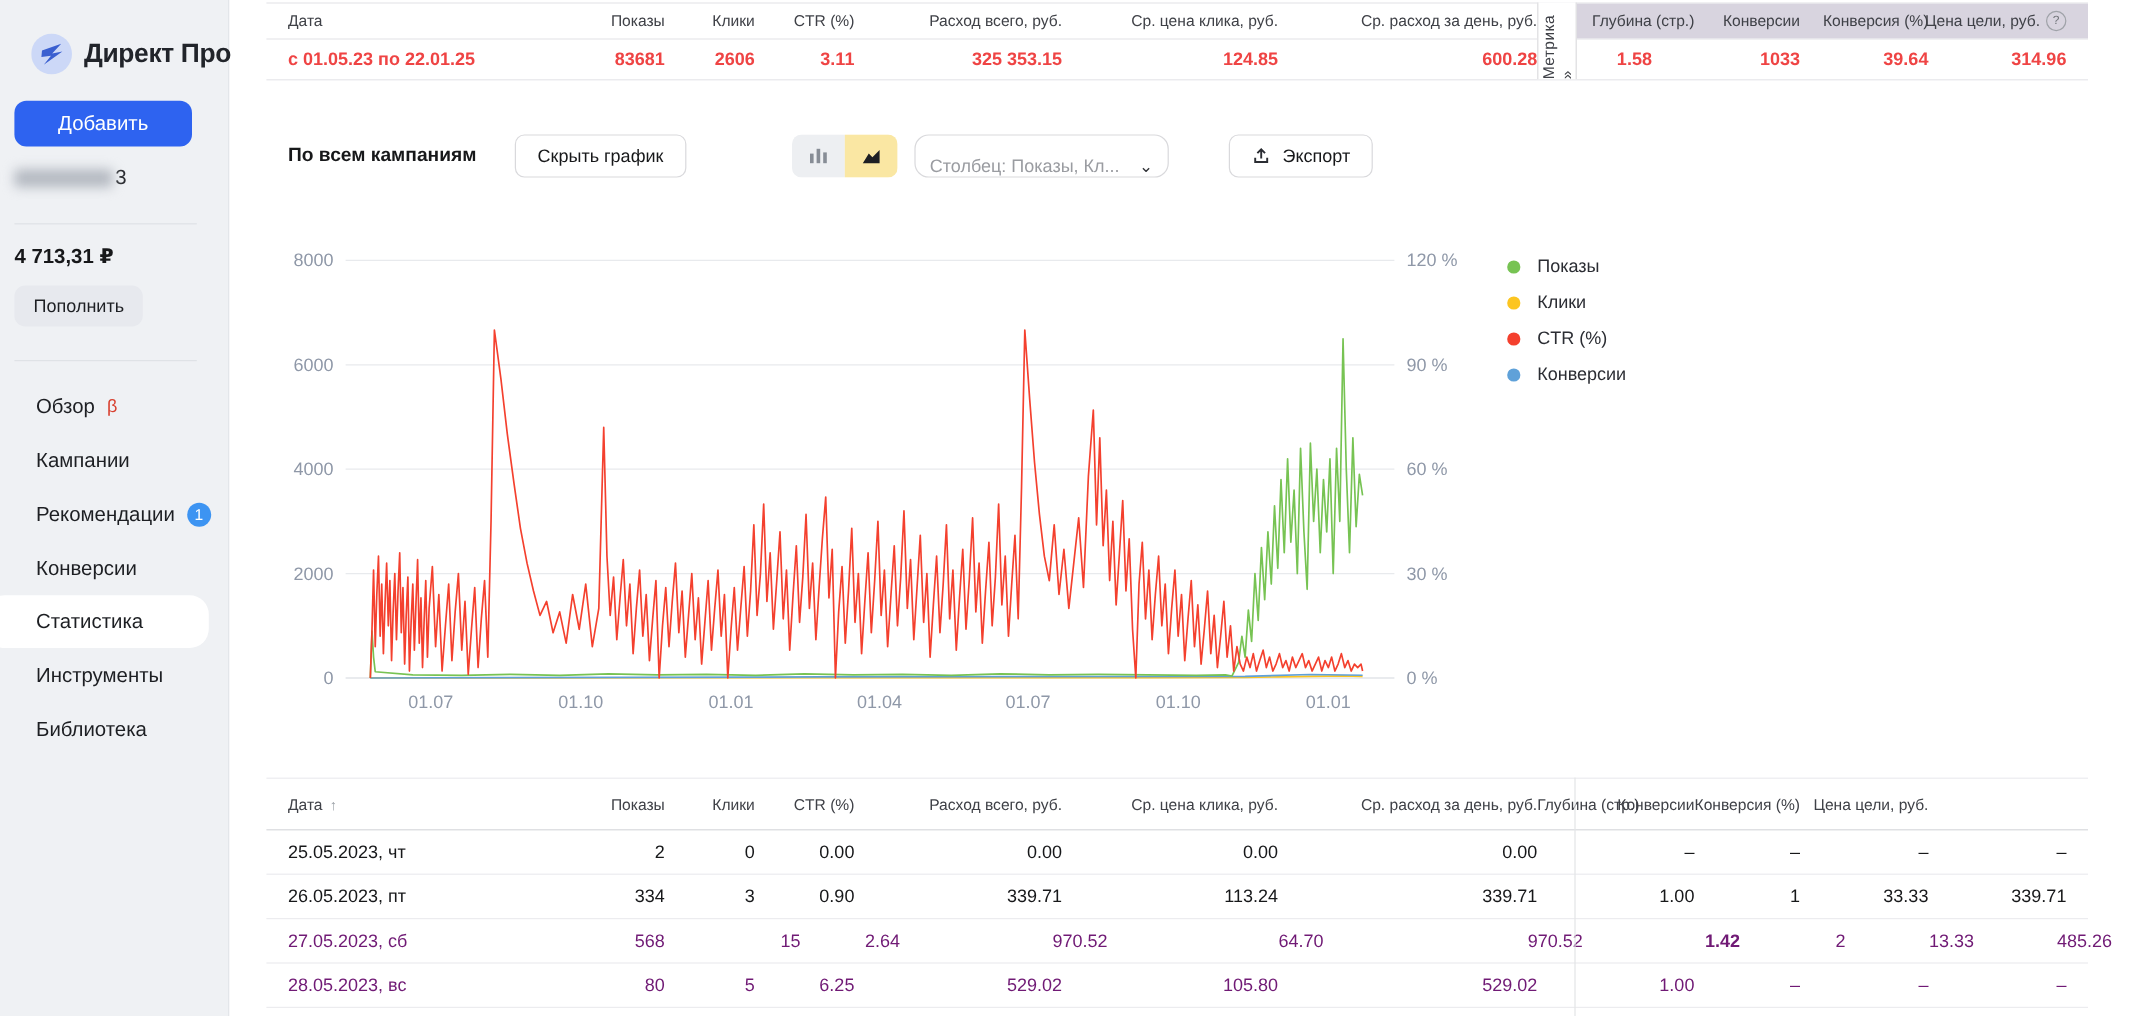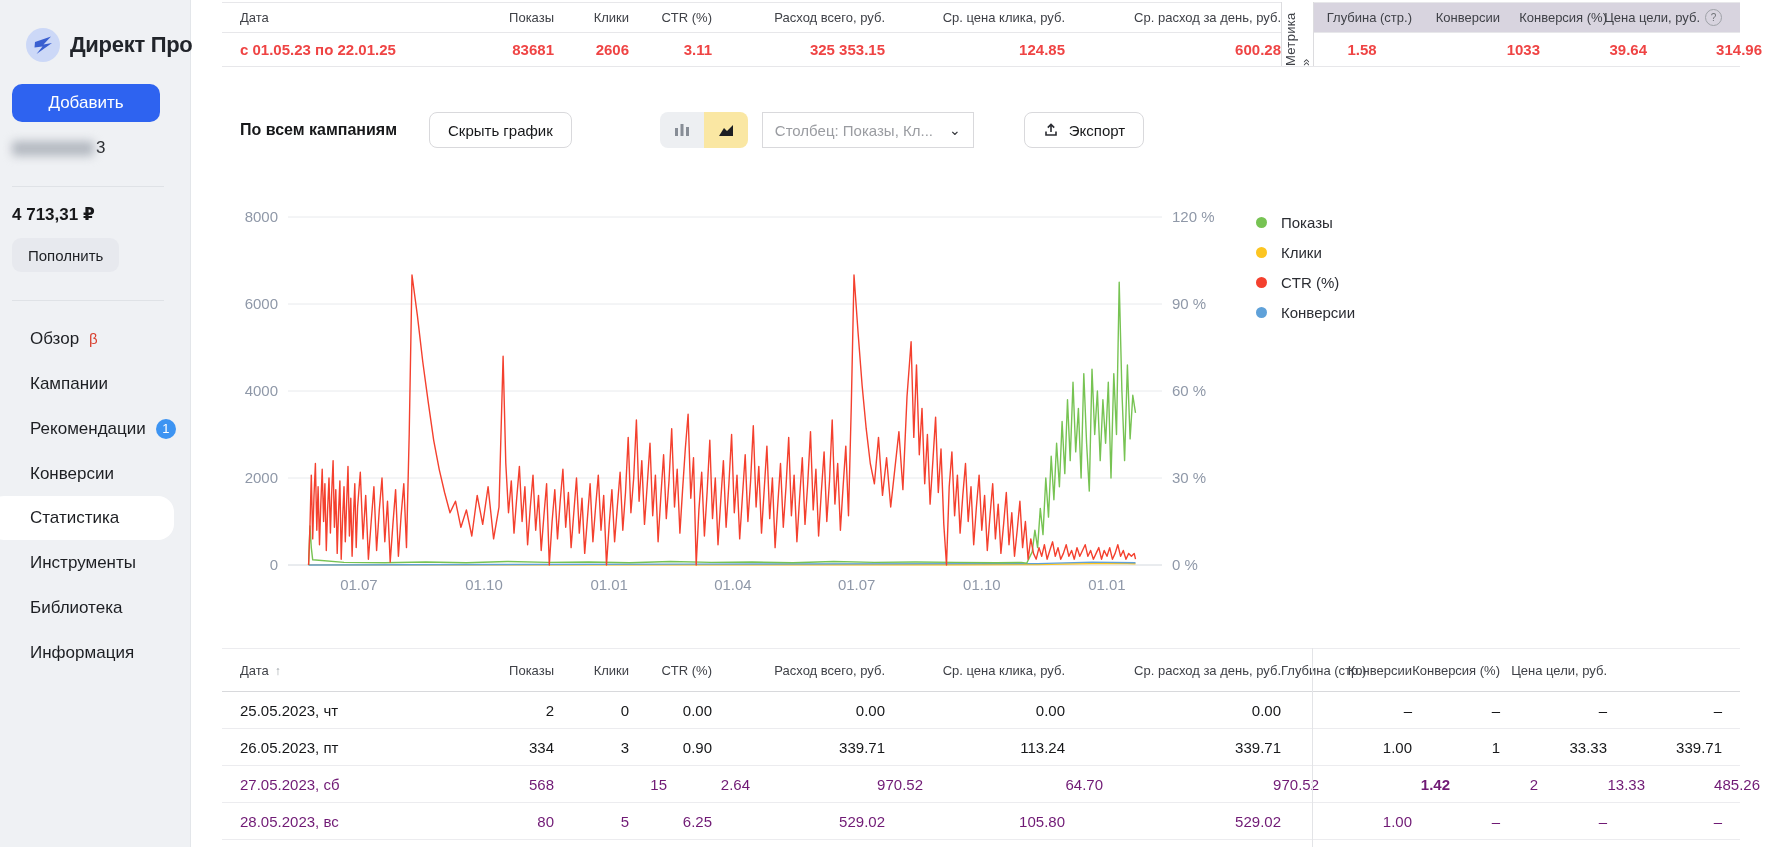--- a/index.html
+++ b/index.html
@@ -43,22 +43,22 @@
   .hcell-flex{display:flex;align-items:center;justify-content:flex-end;}
   
   .toolbar{position:absolute;left:240px;top:112px;height:36px;display:flex;align-items:center;}
   .scope{font-size:16px;font-weight:bold;margin-right:32px;color:#17181a;}
   .btn{height:36px;border:1px solid #d9d9dc;border-radius:8px;background:#fff;font-size:15px;font-family:inherit;
        padding:0 18px;display:flex;align-items:center;gap:10px;color:#17181a;cursor:pointer;}
   .toggle{margin-left:88px;display:flex;border-radius:8px;overflow:hidden;}
   .tseg{width:44px;height:36px;display:flex;align-items:center;justify-content:center;cursor:pointer;}
   .tseg.bar{background:#edeff2;}
   .tseg.area{background:#fae7a3;}
-  .select{margin-left:14px;width:212px;height:36px;border:1px solid #d9d9dc;border-radius:0;background:#fff;
-          display:flex;align-items:center;padding:0 12px;font-size:15px;color:#9a9ca1;cursor:pointer;box-sizing:border-box;}
+  .select{margin-left:14px;width:212px;height:36px;border:1px solid #d9d9dc;border-radius:12px;background:#fff;
+          display:flex;align-items:flex-end;padding:0 12px;font-size:15px;color:#9a9ca1;cursor:pointer;box-sizing:border-box;}
   .select .chev{margin-left:auto;color:#33353a;font-size:14px;}
   .export{margin-left:50px;}
   
   .chart{position:absolute;left:222px;top:178px;width:1000px;height:430px;}
   .chart svg text{font-family:inherit;}
   .legend{position:absolute;left:1256px;top:207px;}
   .leg-item{display:flex;align-items:center;height:30px;gap:14px;font-size:15px;color:#2b2d33;cursor:pointer;}
   .leg-dot{width:11px;height:11px;border-radius:50%;flex:none;}
   
   .stats{position:absolute;left:222px;top:648px;width:1518px;}
@@ -110,23 +110,20 @@
           <span>Конверсии</span>
         </div>
         <div class="menu-item active">
           <span>Статистика</span>
         </div>
         <div class="menu-item">
           <span>Инструменты</span>
         </div>
         <div class="menu-item">
           <span>Библиотека</span>
-        </div>
-        <div class="menu-item">
-          <span>Информация</span>
         </div>
       </nav>
   </aside>
 
   <section class="sum-wrap">
     <div class="sum-head" id="sum-head">
       <div class="met-bg"></div>
     <div class="cell " style="width: 250px;">Дата</div>
         <div class="cell num" style="width: 64px;">Показы</div>
         <div class="cell num" style="width: 75px;">Клики</div>
@@ -152,21 +149,21 @@
     <div class="sum-row" id="sum-row">
         <div class="cell " style="width: 250px;">с 01.05.23 по 22.01.25</div>
         <div class="cell num" style="width: 64px;">83681</div>
         <div class="cell num" style="width: 75px;">2606</div>
         <div class="cell num" style="width: 83px;">3.11</div>
         <div class="cell num" style="width: 173px;">325 353.15</div>
         <div class="cell num" style="width: 180px;">124.85</div>
         <div class="cell num" style="width: 216px;">600.28</div>
         <div class="cell " style="width: 31px;"></div>
         <div class="cell num" style="width: 100px; text-align: center;">1.58</div>
-        <div class="cell num" style="width: 88px; margin-left: 40px;">1033</div>
+        <div class="cell num" style="width: 88px;">1033</div>
         <div class="cell num" style="width: 107px;">39.64</div>
         <div class="cell num" style="width: 115px;">314.96</div>
       </div>
     <div class="met-tab">
       <span class="tab-text">Метрика »</span>
     </div>
   </section>
 
   <div class="toolbar">
     <span class="scope">По всем кампаниям</span>

